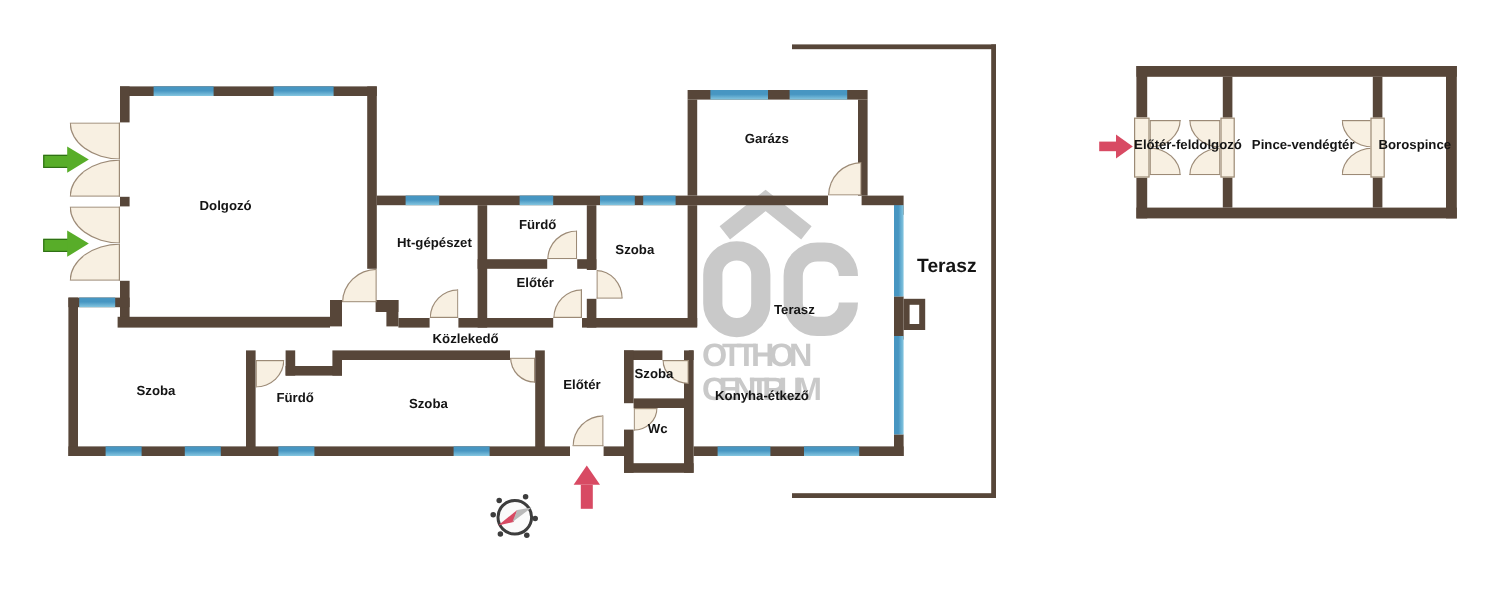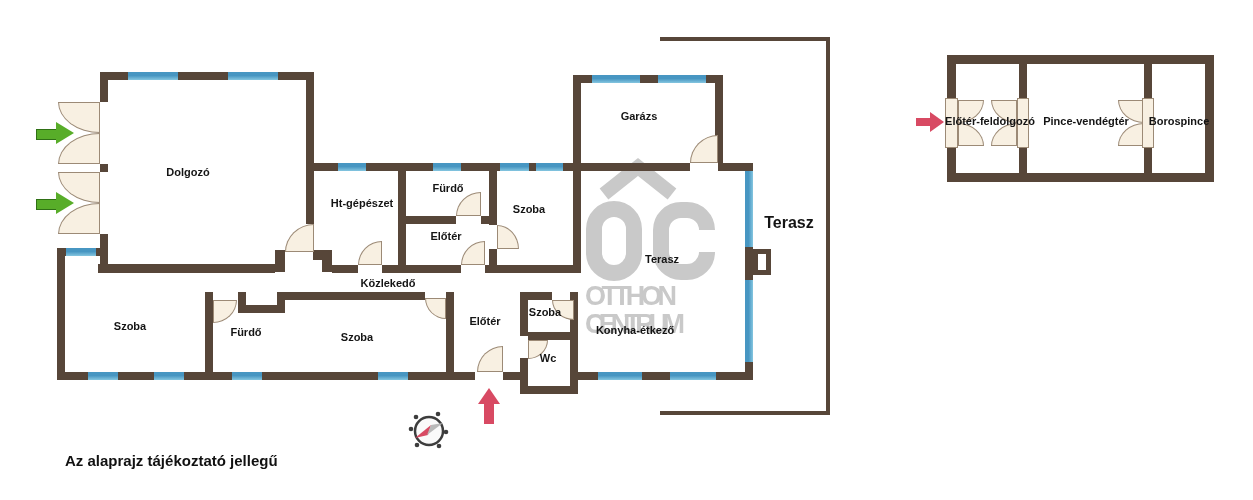--- a/index.html
+++ b/index.html
@@ -186,15 +186,14 @@
     <circle cx="10" cy="9" r="2.3" fill="#3d3d3d"></circle>
     <circle cx="32" cy="6" r="2.3" fill="#3d3d3d"></circle>
     <circle cx="40" cy="24" r="2.3" fill="#3d3d3d"></circle>
     <circle cx="33" cy="38" r="2.3" fill="#3d3d3d"></circle>
     <circle cx="11" cy="37" r="2.3" fill="#3d3d3d"></circle>
     <circle cx="5" cy="21" r="2.3" fill="#3d3d3d"></circle>
     <polygon points="9,30 25,17 22,27" fill="#d84a63"></polygon>
     <polygon points="37,15 21,27 25,17" fill="#b9b9b9"></polygon>
   </svg>
 
-  <div class="note" style="left:65px;top:452px;">Az alaprajz tájékoztató jellegű</div>
 
 </div>
 
 </body></html>

